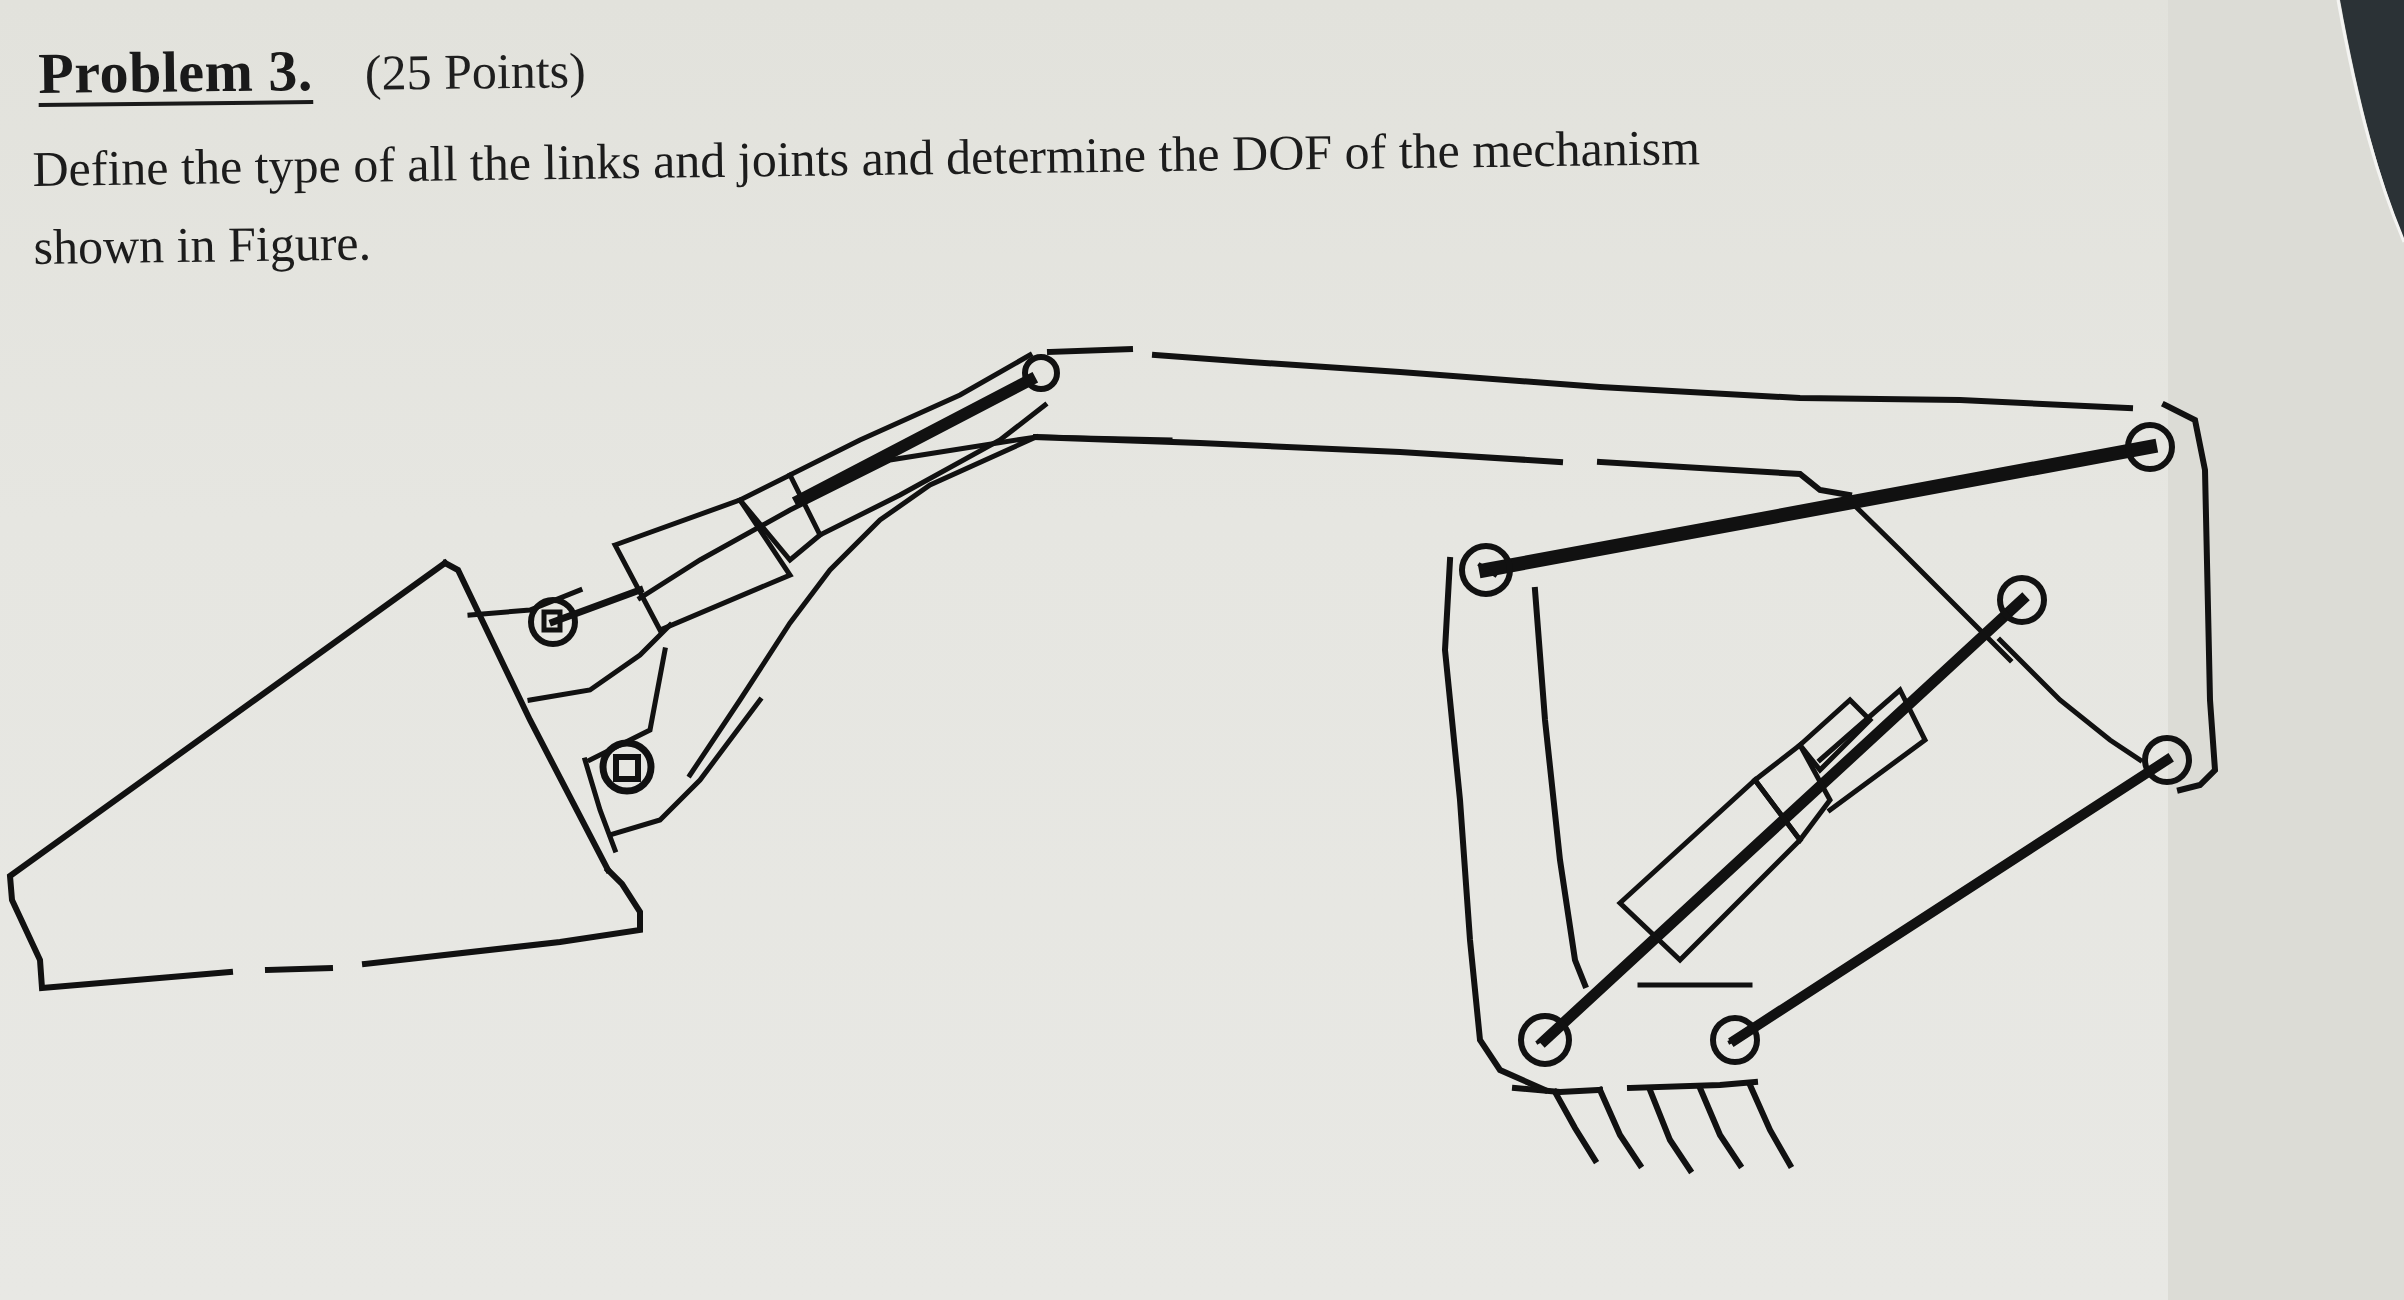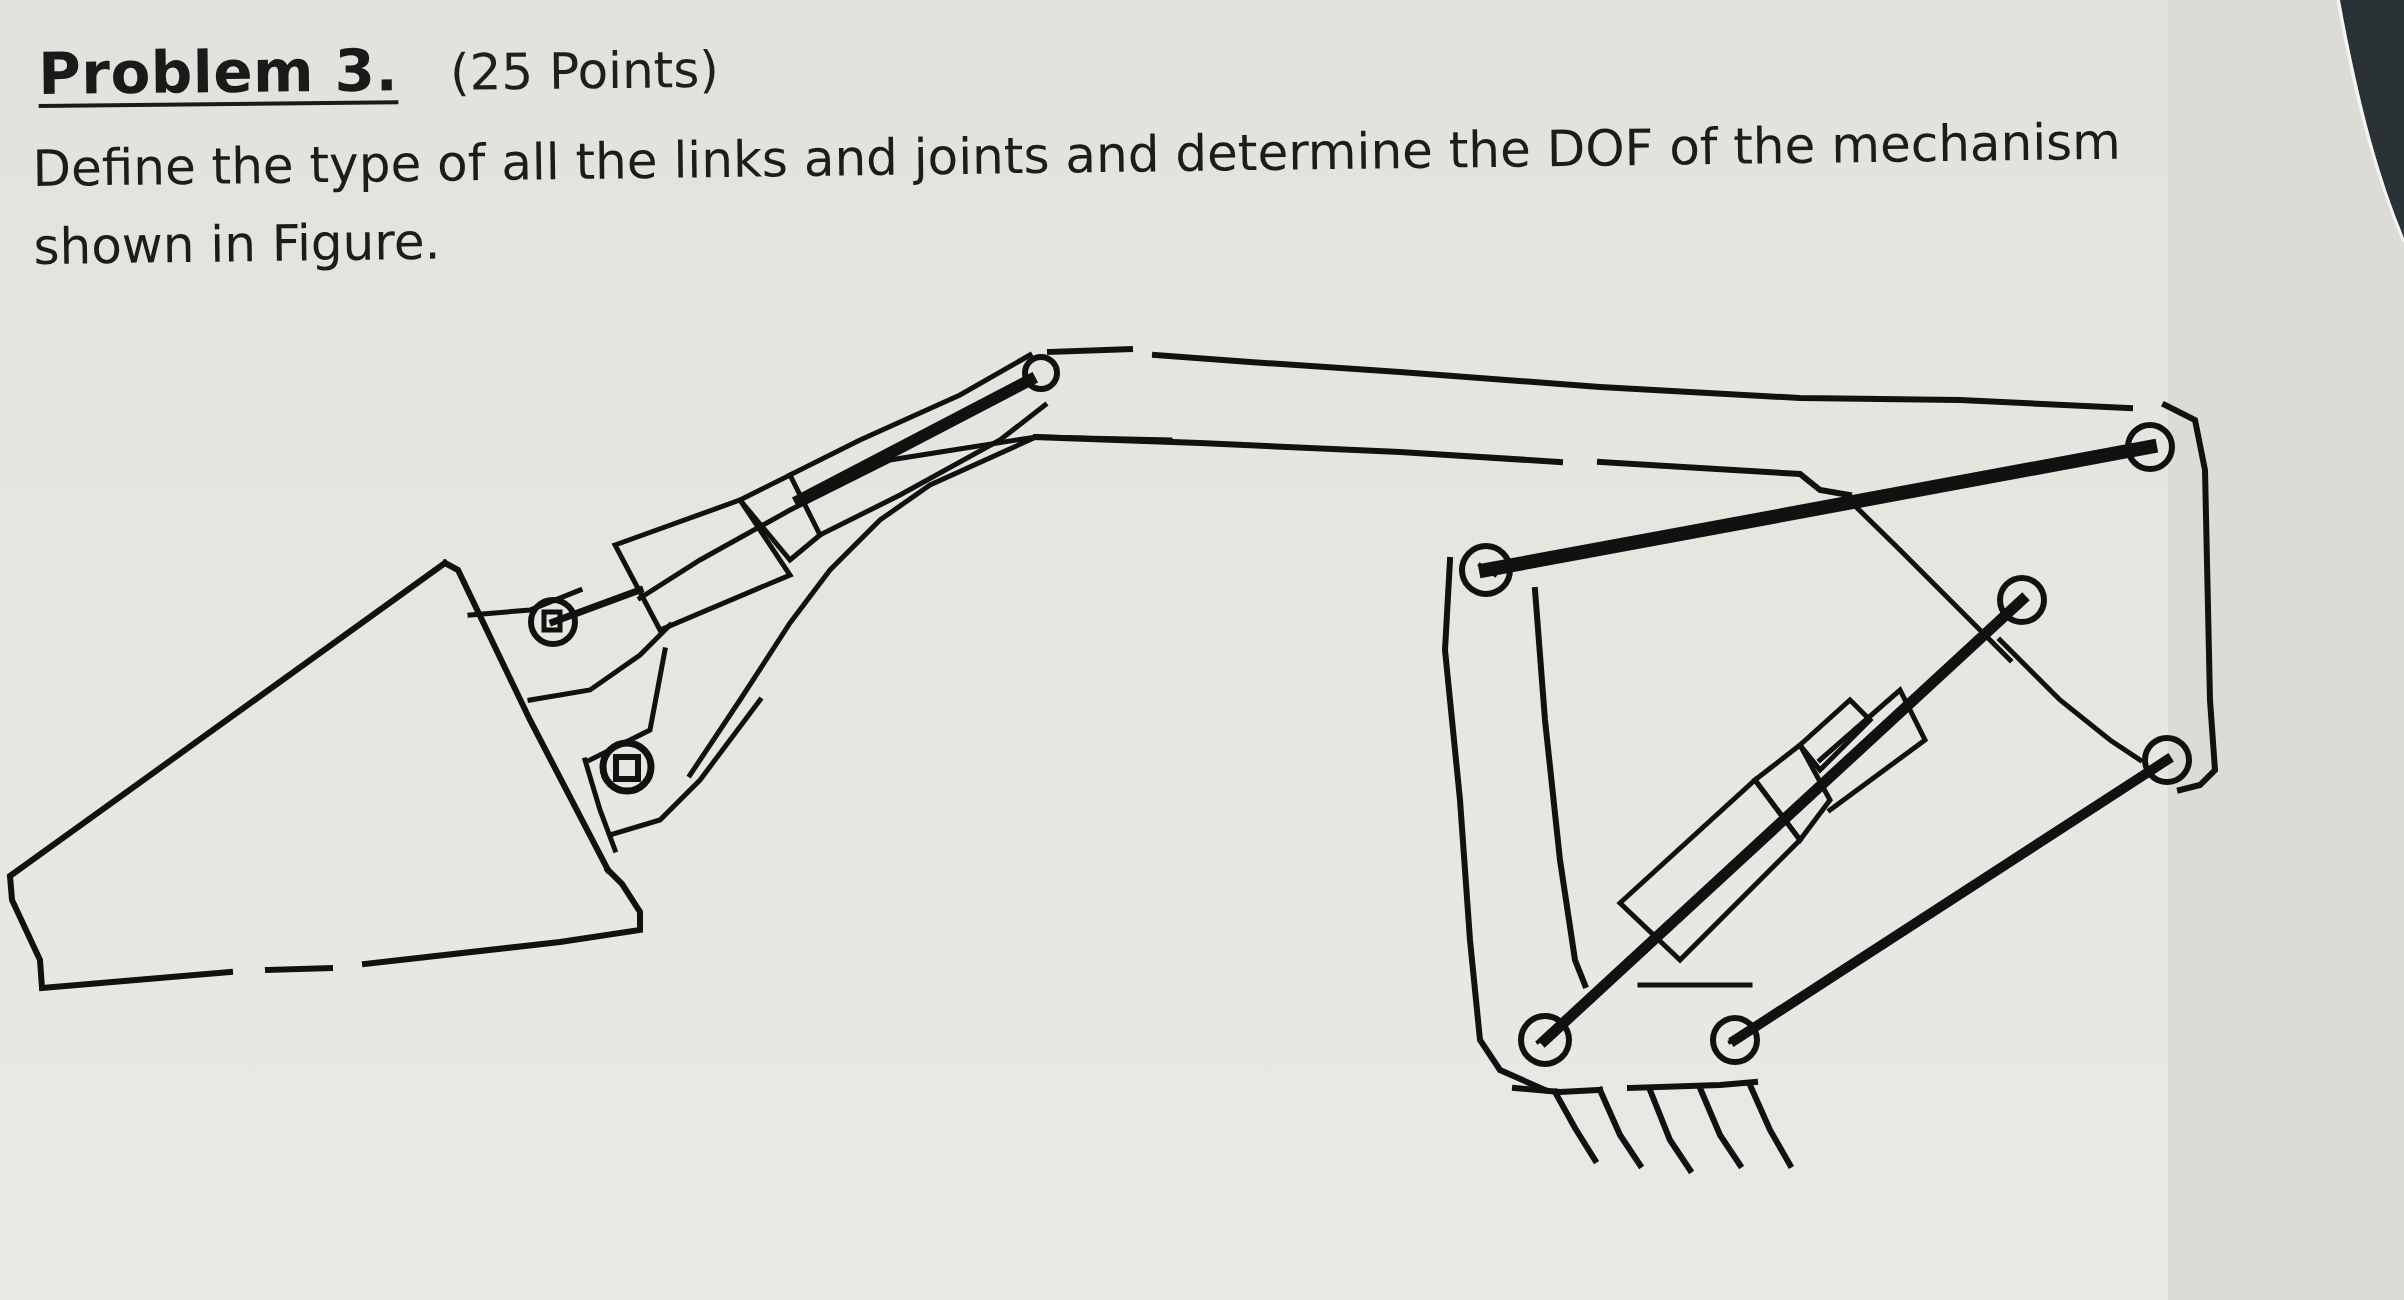--- a/index.html
+++ b/index.html
@@ -5,20 +5,21 @@
   html, body { margin: 0; padding: 0; }
   body {
     width: 2404px; height: 1300px; overflow: hidden;
     background: #dcdcd6;
     position: relative;
     font-family: "DejaVu Sans", "Liberation Sans", sans-serif;
   }
   .page {
     position: absolute; left: 0; top: 0; width: 2168px; height: 1300px;
     background: linear-gradient(180deg, #e2e2dc 0%, #e6e6e1 40%, #e8e8e4 100%);
+    font-family: Liberation Serif, serif;
   }
   .backdrop {
     position: absolute; left: 0; top: 0; width: 2404px; height: 1300px;
     pointer-events: none;
   }
   .heading {
     position: absolute; left: 38px; top: 40px;
     transform: rotate(-0.6deg); transform-origin: left top;
     white-space: nowrap;
   }

